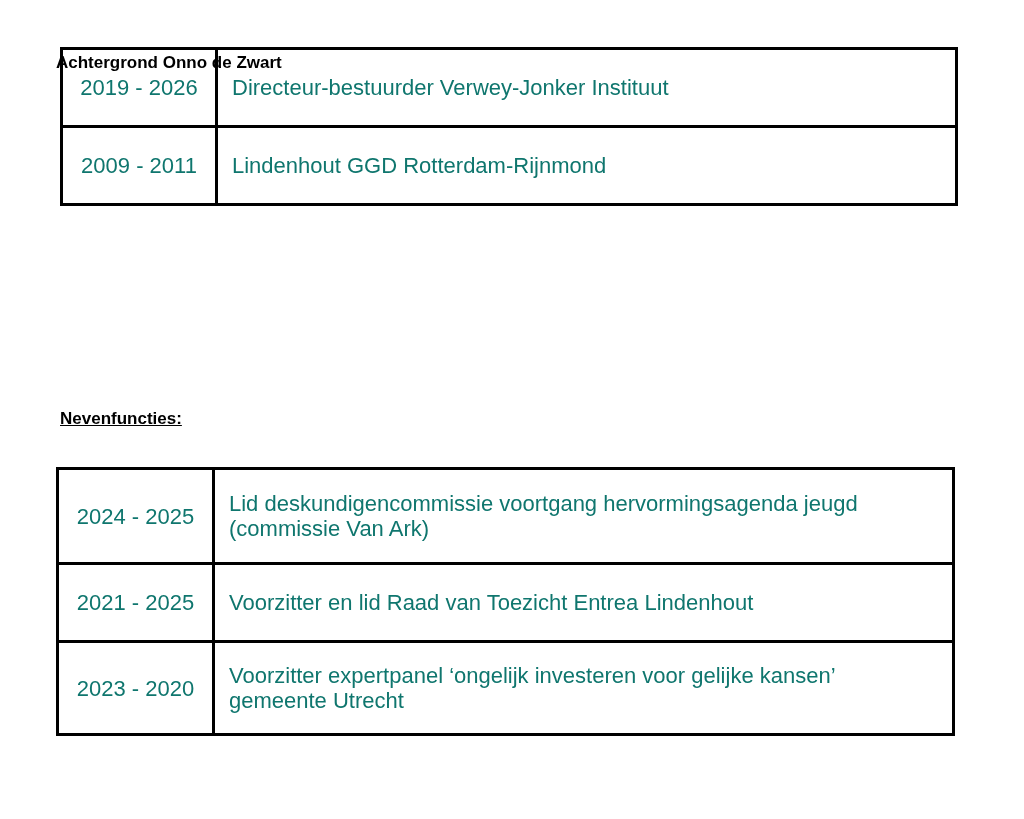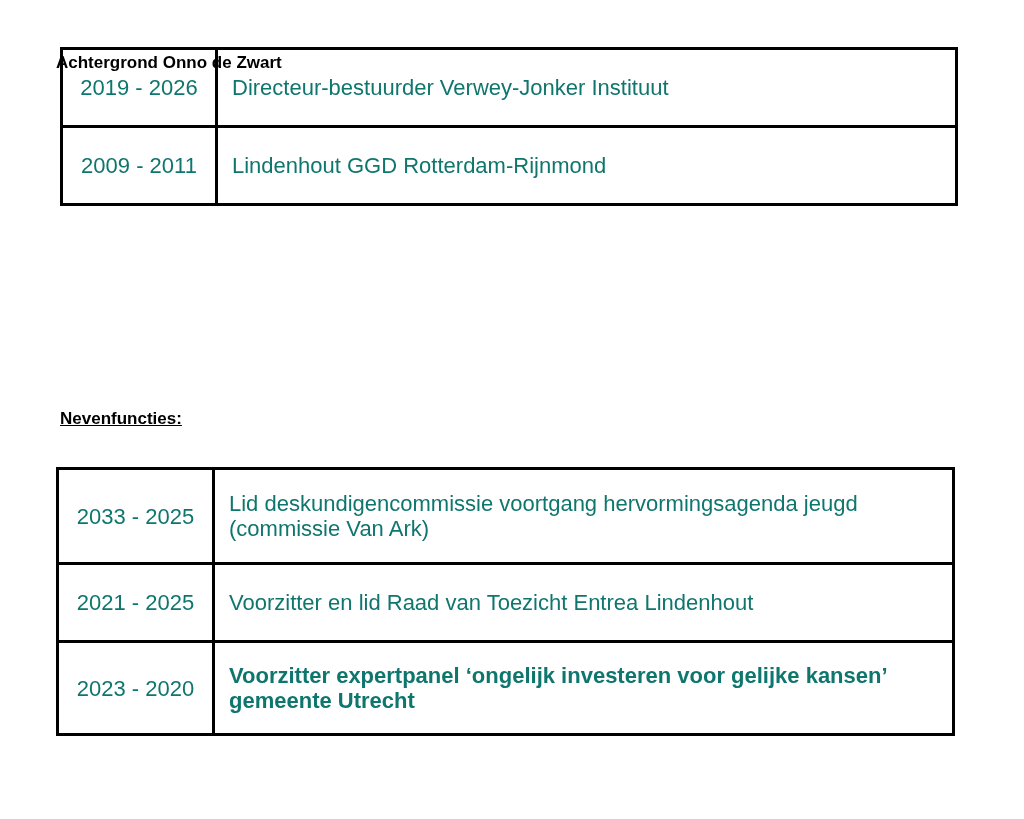--- a/index.html
+++ b/index.html
@@ -35,25 +35,25 @@
 
 <div class="heading" style="left:60px; top:409px;text-decoration:underline;">Nevenfuncties:</div>
 
 <table class="cv" style="left:56px; top:467px; width:899px;">
   <colgroup>
       <col style="width:156px">
       <col>
     </colgroup>
   <tbody>
       <tr style="height:95px;">
-    <td class="years">2033 - 2025</td>
+    <td class="years">2024 - 2025</td>
     <td class="desc" style="padding-right:60px;">Lid deskundigencommissie voortgang hervormingsagenda jeugd (commissie Van Ark)</td>
   </tr>
   <tr style="height:78px;">
     <td class="years">2021 - 2025</td>
     <td class="desc">Voorzitter en lid Raad van Toezicht Entrea Lindenhout</td>
   </tr>
   <tr style="height:93px;">
     <td class="years">2023 - 2020</td>
-    <td class="desc" style="padding-right:40px;font-weight:bold;">Voorzitter expertpanel ‘ongelijk investeren voor gelijke kansen’ gemeente Utrecht</td>
+    <td class="desc" style="padding-right:40px;">Voorzitter expertpanel ‘ongelijk investeren voor gelijke kansen’ gemeente Utrecht</td>
   </tr>
 </tbody>
   </table>
 
 </body></html>

